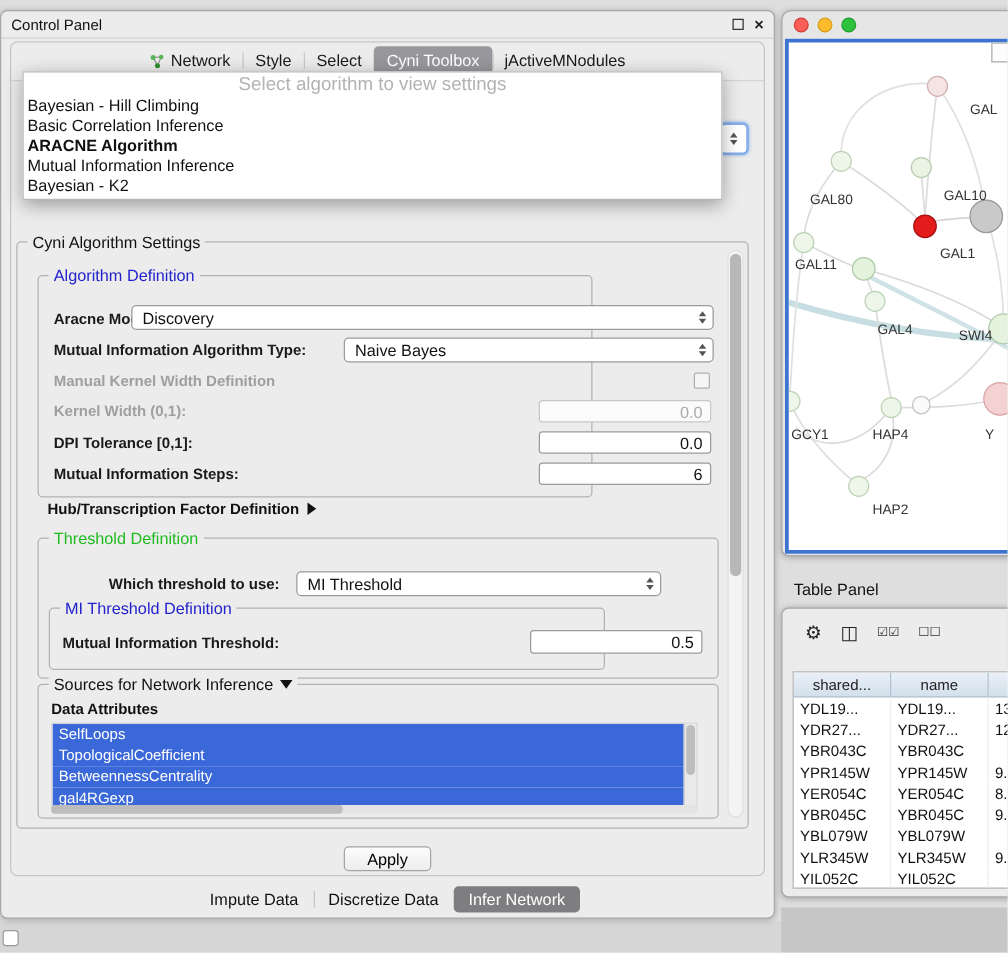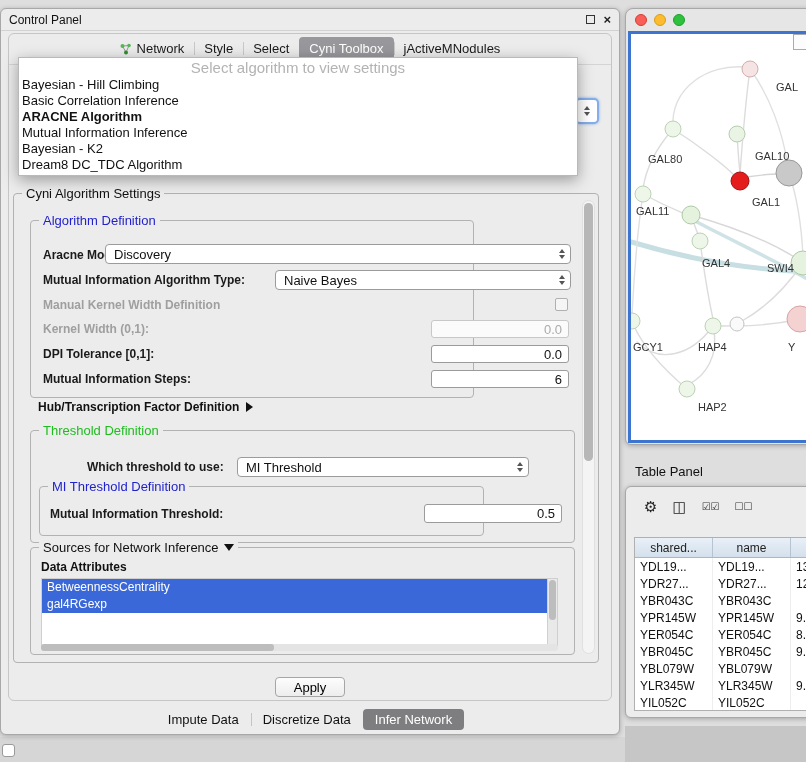--- a/index.html
+++ b/index.html
@@ -276,20 +276,22 @@
       </div>
 
       <div class="group sources-group">
         <span class="legend black">
           <span>Sources for Network Inference</span>
           <span class="tri-down"></span>
         </span>
         <div class="attr-label">Data Attributes</div>
         <div class="attr-list">
 
+        <div class="attr-item">SelfLoops</div>
+            <div class="attr-item">TopologicalCoefficient</div>
             <div class="attr-item">BetweennessCentrality</div>
             <div class="attr-item">gal4RGexp</div>
             <div class="list-vscroll">
               <div class="thumb"></div>
             </div>
           </div>
         <div class="hscroll">
             <div class="thumb"></div>
           </div>
       </div>
@@ -304,21 +306,20 @@
   </div>
 
   <div class="algo-popup">
     <div class="popup-placeholder">Select algorithm to view settings</div>
     <div>
         <div class="algo-item">Bayesian - Hill Climbing</div>
         <div class="algo-item">Basic Correlation Inference</div>
         <div class="algo-item sel">ARACNE Algorithm</div>
         <div class="algo-item">Mutual Information Inference</div>
         <div class="algo-item">Bayesian - K2</div>
-        <div class="algo-item">Dream8 DC_TDC Algorithm</div>
       </div>
   </div>
 
   <div class="window network-window">
     <div class="mac-titlebar">
       <span class="mac-btn red"></span>
       <span class="mac-btn yellow"></span>
       <span class="mac-btn green"></span>
     </div>
     <div class="net-canvas">

